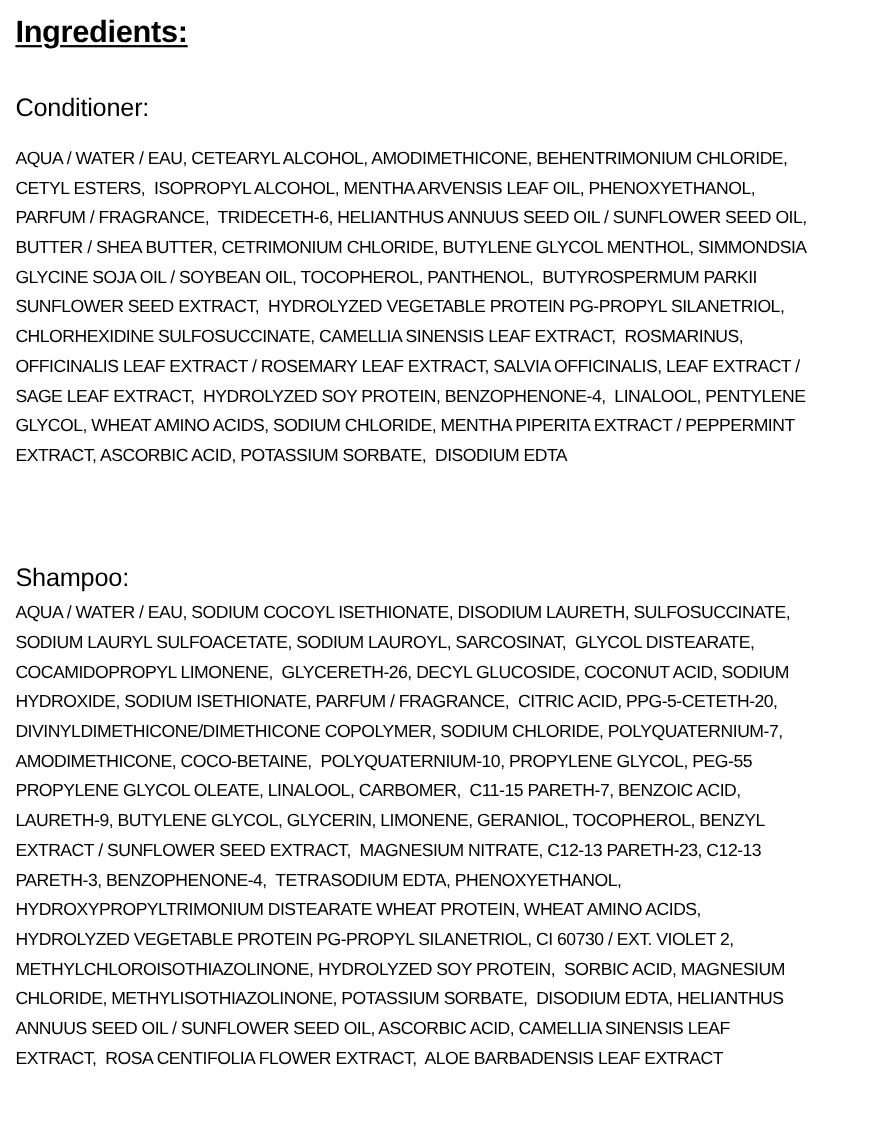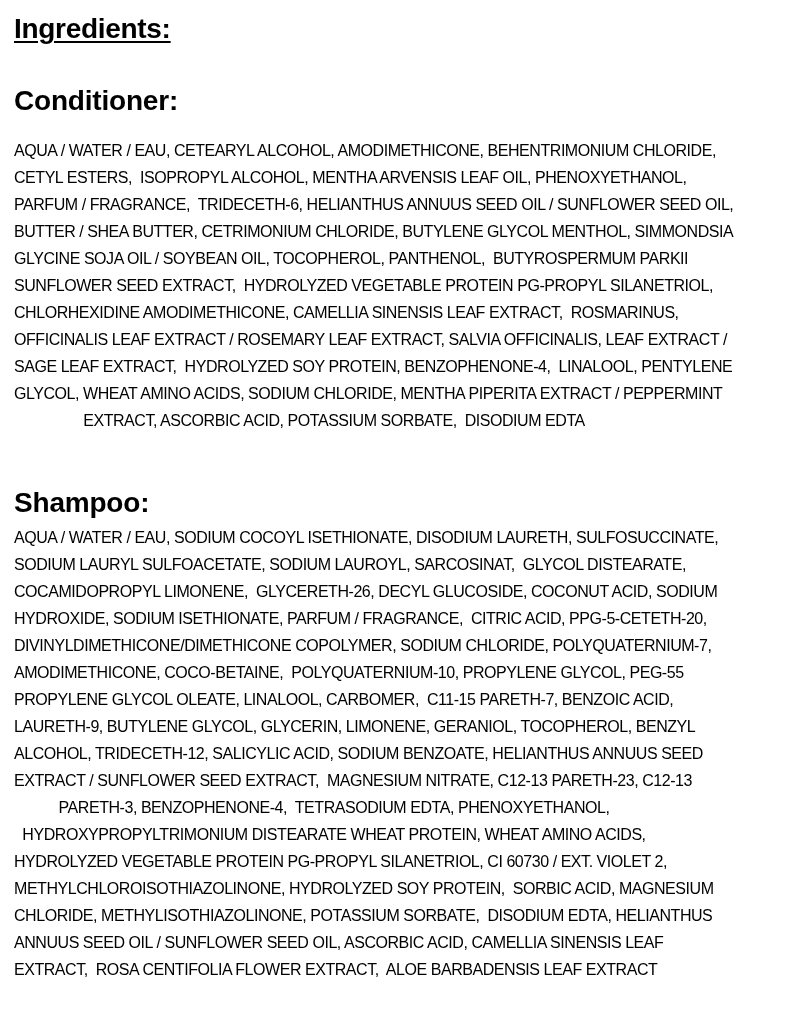--- a/index.html
+++ b/index.html
@@ -25,76 +25,74 @@
     font-size: 28px;
     font-weight: 700;
     line-height: 1.2;
     letter-spacing: -0.3px;
     text-decoration: underline;
     text-decoration-thickness: 2px;
     text-underline-offset: 3px;
   }
   .section-heading {
     margin: 0;
-    font-size: 28px;
-    font-weight: 700;
+    font-size: 23px;
+    font-weight: 400;
     line-height: 1.2;
     letter-spacing: -0.2px;
   }
   .section-heading.conditioner { margin-top: 38px; }
-  .section-heading.shampoo { margin-top: 52px; }
+  .section-heading.shampoo { margin-top: 84px; }
   .ingredient-lines {
     margin-top: 20px;
     font-size: 16px;
     letter-spacing: -0.45px;
   }
   .ingredient-lines.shampoo-lines { margin-top: 4px; }
   .text-line {
     white-space: pre;
     line-height: 27px;
     height: 27px;
-    text-align: center;
   }
 </style>
 </head>
 <body>
 
 <div class="doc">
 
   <h1 class="doc-title">Ingredients:</h1>
 
   <div>
     <h2 class="section-heading conditioner">Conditioner:</h2>
     <div class="ingredient-lines conditioner-lines">
         <div class="text-line">AQUA / WATER / EAU, CETEARYL ALCOHOL, AMODIMETHICONE, BEHENTRIMONIUM CHLORIDE,</div>
         <div class="text-line">CETYL ESTERS,  ISOPROPYL ALCOHOL, MENTHA ARVENSIS LEAF OIL, PHENOXYETHANOL,</div>
         <div class="text-line">PARFUM / FRAGRANCE,  TRIDECETH-6, HELIANTHUS ANNUUS SEED OIL / SUNFLOWER SEED OIL,</div>
         <div class="text-line">BUTTER / SHEA BUTTER, CETRIMONIUM CHLORIDE, BUTYLENE GLYCOL MENTHOL, SIMMONDSIA</div>
         <div class="text-line">GLYCINE SOJA OIL / SOYBEAN OIL, TOCOPHEROL, PANTHENOL,  BUTYROSPERMUM PARKII</div>
         <div class="text-line">SUNFLOWER SEED EXTRACT,  HYDROLYZED VEGETABLE PROTEIN PG-PROPYL SILANETRIOL,</div>
-        <div class="text-line">CHLORHEXIDINE AMODIMETHICONE, CAMELLIA SINENSIS LEAF EXTRACT,  ROSMARINUS,</div>
+        <div class="text-line">CHLORHEXIDINE SULFOSUCCINATE, CAMELLIA SINENSIS LEAF EXTRACT,  ROSMARINUS,</div>
         <div class="text-line">OFFICINALIS LEAF EXTRACT / ROSEMARY LEAF EXTRACT, SALVIA OFFICINALIS, LEAF EXTRACT /</div>
         <div class="text-line">SAGE LEAF EXTRACT,  HYDROLYZED SOY PROTEIN, BENZOPHENONE-4,  LINALOOL, PENTYLENE</div>
         <div class="text-line">GLYCOL, WHEAT AMINO ACIDS, SODIUM CHLORIDE, MENTHA PIPERITA EXTRACT / PEPPERMINT</div>
         <div class="text-line">EXTRACT, ASCORBIC ACID, POTASSIUM SORBATE,  DISODIUM EDTA</div>
       </div>
   </div>
 
   <div>
     <h2 class="section-heading shampoo">Shampoo:</h2>
     <div class="ingredient-lines shampoo-lines">
         <div class="text-line">AQUA / WATER / EAU, SODIUM COCOYL ISETHIONATE, DISODIUM LAURETH, SULFOSUCCINATE,</div>
         <div class="text-line">SODIUM LAURYL SULFOACETATE, SODIUM LAUROYL, SARCOSINAT,  GLYCOL DISTEARATE,</div>
         <div class="text-line">COCAMIDOPROPYL LIMONENE,  GLYCERETH-26, DECYL GLUCOSIDE, COCONUT ACID, SODIUM</div>
         <div class="text-line">HYDROXIDE, SODIUM ISETHIONATE, PARFUM / FRAGRANCE,  CITRIC ACID, PPG-5-CETETH-20,</div>
         <div class="text-line">DIVINYLDIMETHICONE/DIMETHICONE COPOLYMER, SODIUM CHLORIDE, POLYQUATERNIUM-7,</div>
         <div class="text-line">AMODIMETHICONE, COCO-BETAINE,  POLYQUATERNIUM-10, PROPYLENE GLYCOL, PEG-55</div>
         <div class="text-line">PROPYLENE GLYCOL OLEATE, LINALOOL, CARBOMER,  C11-15 PARETH-7, BENZOIC ACID,</div>
         <div class="text-line">LAURETH-9, BUTYLENE GLYCOL, GLYCERIN, LIMONENE, GERANIOL, TOCOPHEROL, BENZYL</div>
-        <div class="text-line">ALCOHOL, TRIDECETH-12, SALICYLIC ACID, SODIUM BENZOATE, HELIANTHUS ANNUUS SEED</div>
         <div class="text-line">EXTRACT / SUNFLOWER SEED EXTRACT,  MAGNESIUM NITRATE, C12-13 PARETH-23, C12-13</div>
         <div class="text-line">PARETH-3, BENZOPHENONE-4,  TETRASODIUM EDTA, PHENOXYETHANOL,</div>
         <div class="text-line">HYDROXYPROPYLTRIMONIUM DISTEARATE WHEAT PROTEIN, WHEAT AMINO ACIDS,</div>
         <div class="text-line">HYDROLYZED VEGETABLE PROTEIN PG-PROPYL SILANETRIOL, CI 60730 / EXT. VIOLET 2,</div>
         <div class="text-line">METHYLCHLOROISOTHIAZOLINONE, HYDROLYZED SOY PROTEIN,  SORBIC ACID, MAGNESIUM</div>
         <div class="text-line">CHLORIDE, METHYLISOTHIAZOLINONE, POTASSIUM SORBATE,  DISODIUM EDTA, HELIANTHUS</div>
         <div class="text-line">ANNUUS SEED OIL / SUNFLOWER SEED OIL, ASCORBIC ACID, CAMELLIA SINENSIS LEAF</div>
         <div class="text-line">EXTRACT,  ROSA CENTIFOLIA FLOWER EXTRACT,  ALOE BARBADENSIS LEAF EXTRACT</div>
       </div>
   </div>

